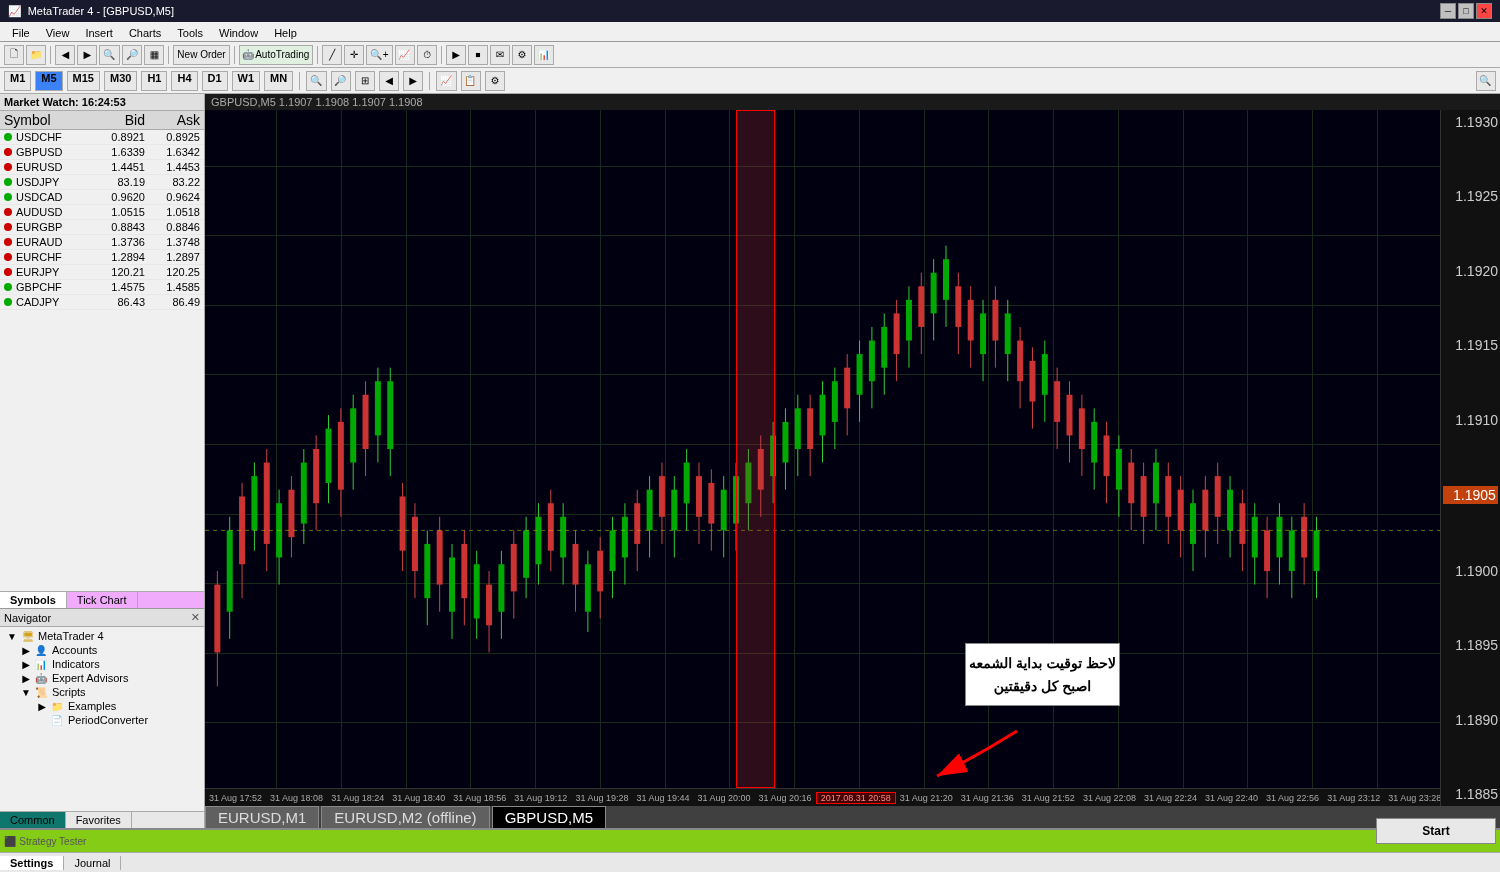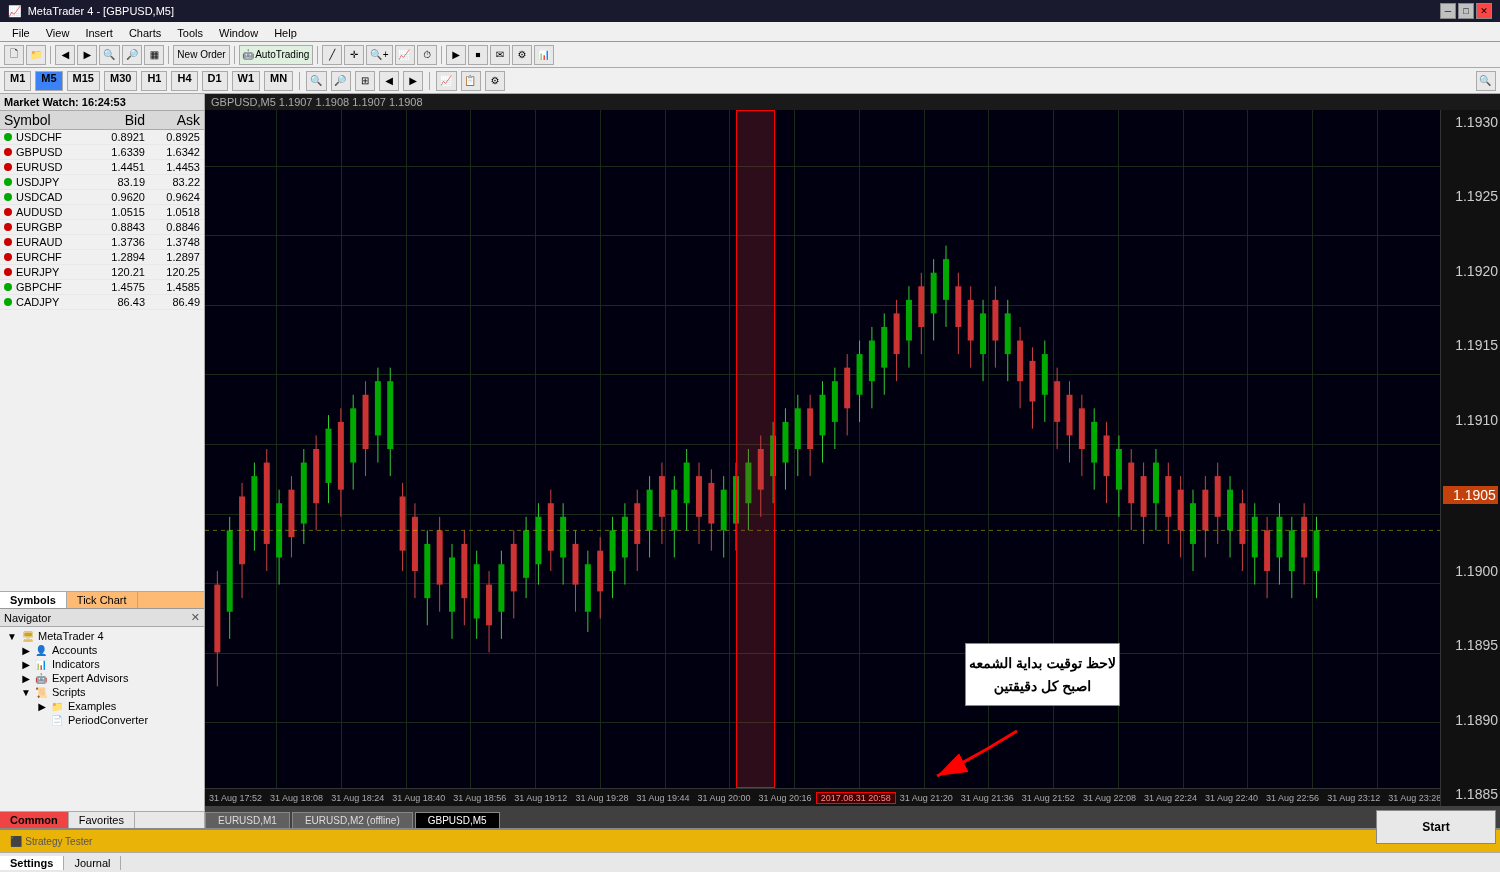--- a/index.html
+++ b/index.html
@@ -132,21 +132,21 @@
       align-items: center;
     }
     .mw-dot { width: 8px; height: 8px; border-radius: 50%; margin-right: 4px; }
     .mw-dot.green { background: #00aa00; }
     .mw-dot.red { background: #cc0000; }
     .mw-symbol { flex: 1; font-size: 11px; }
     .mw-bid { width: 55px; text-align: right; font-size: 11px; }
     .mw-ask { width: 55px; text-align: right; font-size: 11px; }
     #market-watch-tabs {
       display: flex;
-      background: #fdba74;
+      background: #f0abfc;
       border-top: 1px solid #aaa;
     }
     .mw-tab {
       padding: 2px 10px;
       cursor: pointer;
       font-size: 11px;
       border-right: 1px solid #aaa;
     }
     .mw-tab.active { background: white; font-weight: bold; }
 
@@ -185,21 +185,21 @@
       display: flex;
       background: #e8e8e8;
       border-top: 1px solid #aaa;
     }
     .nav-tab {
       padding: 2px 10px;
       cursor: pointer;
       font-size: 11px;
       border-right: 1px solid #aaa;
     }
-    .nav-tab.active { background: #ef4444; font-weight: bold; }
+    .nav-tab.active { background: #0f766e; font-weight: normal; }
 
     
     #chart-area {
       flex: 1;
       background: #000;
       display: flex;
       flex-direction: column;
       position: relative;
       border-radius: 16px;
     }
@@ -257,47 +257,47 @@
     #chart-tabs {
       display: flex;
       background: #404040;
       height: 22px;
       align-items: flex-end;
     }
     .chart-tab {
       padding: 2px 12px;
       background: #606060;
       color: #ddd;
-      font-size: 10px;
+      font-size: 15px;
       cursor: pointer;
       border: 1px solid #888;
       border-bottom: none;
       margin-right: 2px;
     }
     .chart-tab.active {
       background: #000;
       color: white;
       border-color: #888;
     }
 
     
     #bottom-panel {
       height: 240px;
       background: #f0f0f0;
       border-top: 2px solid #888;
       display: flex;
       flex-direction: column;
     }
     #tester-header {
-      background: #eab308;
+      background: #84cc16;
       height: 24px;
       display: flex;
       align-items: center;
       border-bottom: 1px solid #aaa;
-      padding: 0 10px;
+      padding: 0 4px;
       font-size: 10px;
       color: #555;
     }
     .tester-select {
       height: 20px;
       border: 1px solid #aaa;
       background: white;
       font-size: 11px;
     }
     .tester-btn {
@@ -986,20 +986,20 @@
 
   <div id="ea-row">
     <span style="font-size:11px;width:100px;text-align:right;">Expert Advisor</span>
     <select class="tester-select" style="flex:1;height:20px;">
       <option>2 MA Crosses Mega filter EA V1.ex4</option>
     </select>
     <button class="tester-btn" style="width:130px;">Expert properties</button>
   </div>
 
   <div style="position:absolute;bottom:28px;right:4px;">
-    <button class="tester-btn start-btn" style="width:120px;height:34px;font-size:12px;">Start</button>
+    <button class="tester-btn start-btn" style="width:120px;height:26px;font-size:12px;">Start</button>
   </div>
 
   <div id="tester-tabs" style="position:absolute;bottom:0;left:0;right:0;">
     <div class="tester-tab active">Settings</div>
     <div class="tester-tab">Journal</div>
   </div>
 </div>
 
 </body></html>

